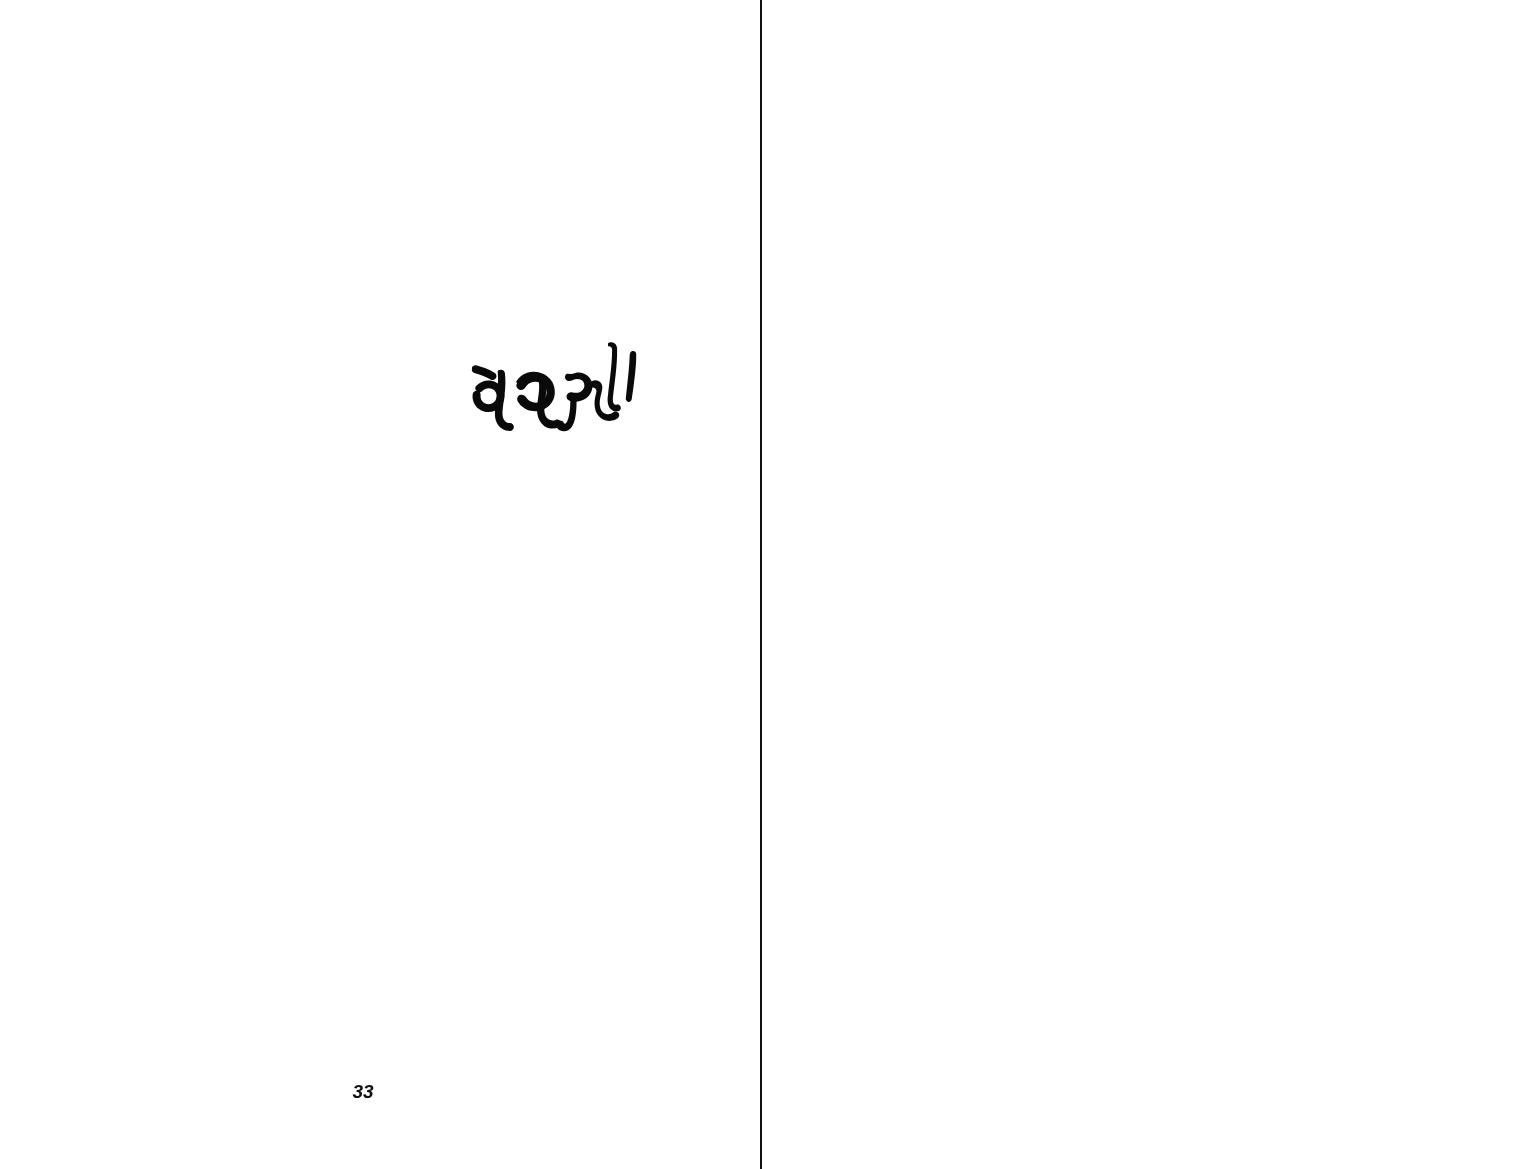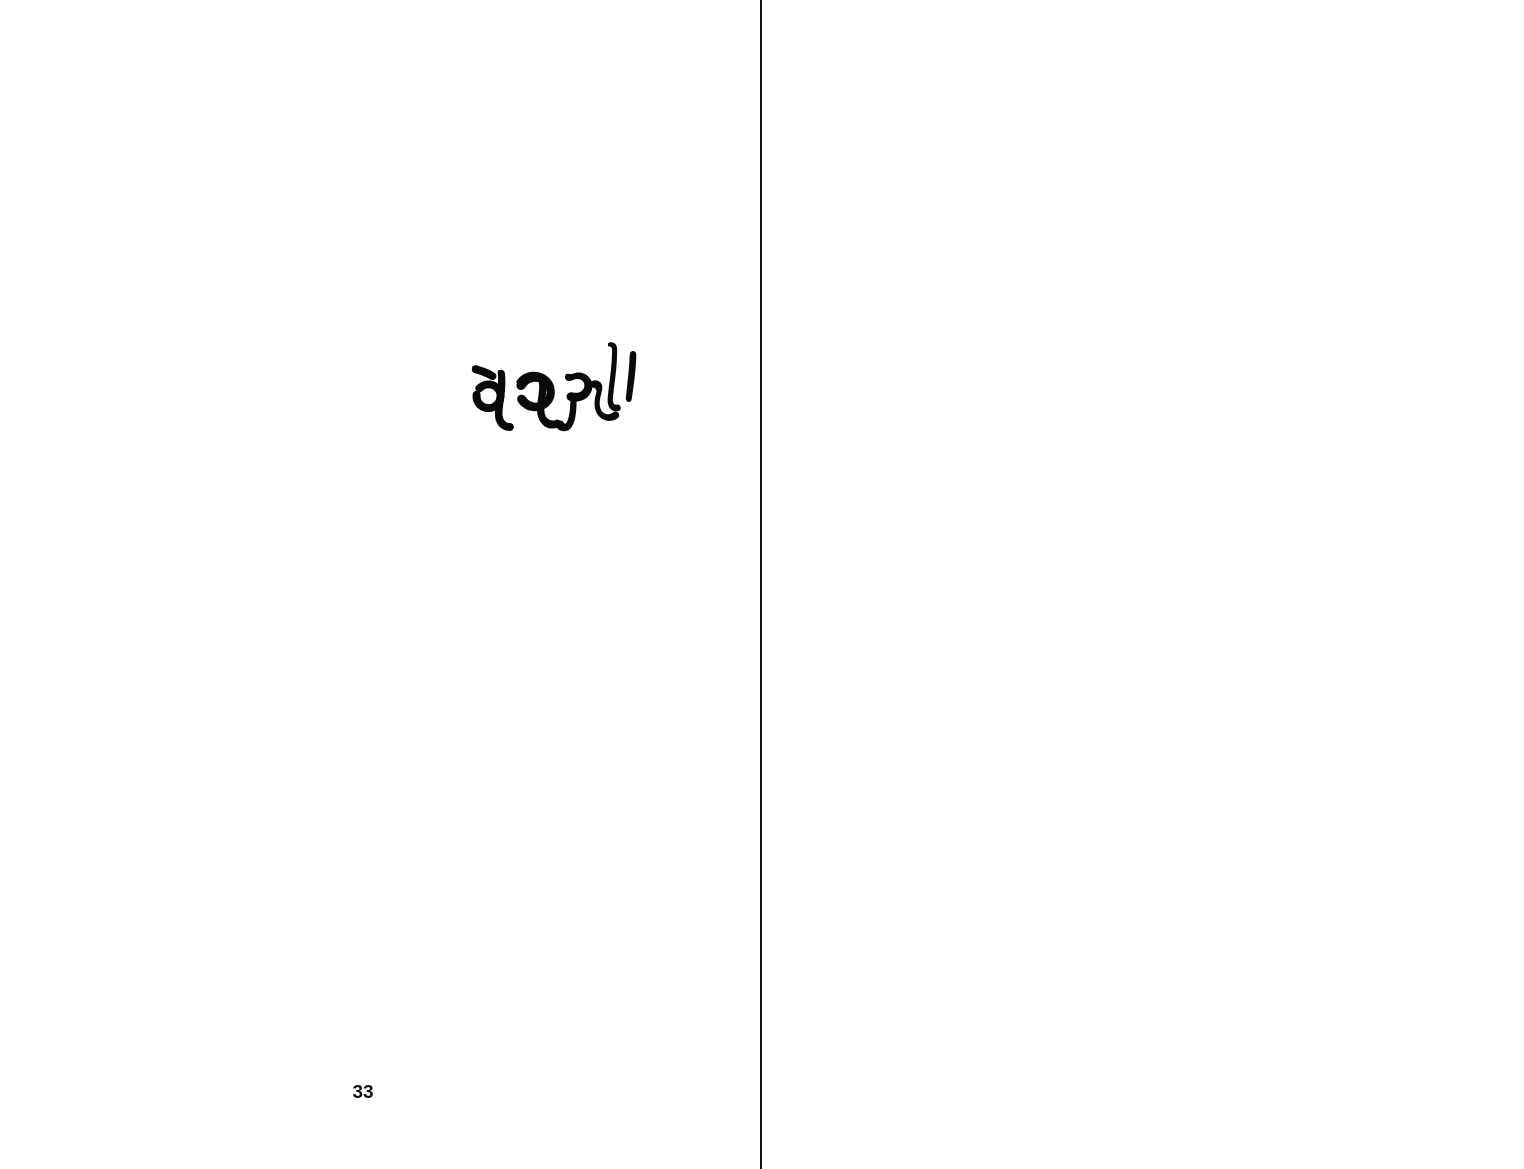--- a/index.html
+++ b/index.html
@@ -19,20 +19,21 @@
   }
 
   
   .sheet-left {
     position: absolute;
     left: 0;
     top: 0;
     width: 761px;
     height: 1169px;
     background: #ffffff;
+    font-style: italic;
   }
 
   
   .spine-rule {
     position: absolute;
     left: 760px;
     top: 0;
     width: 2px;
     height: 1169px;
     background: #111111;

